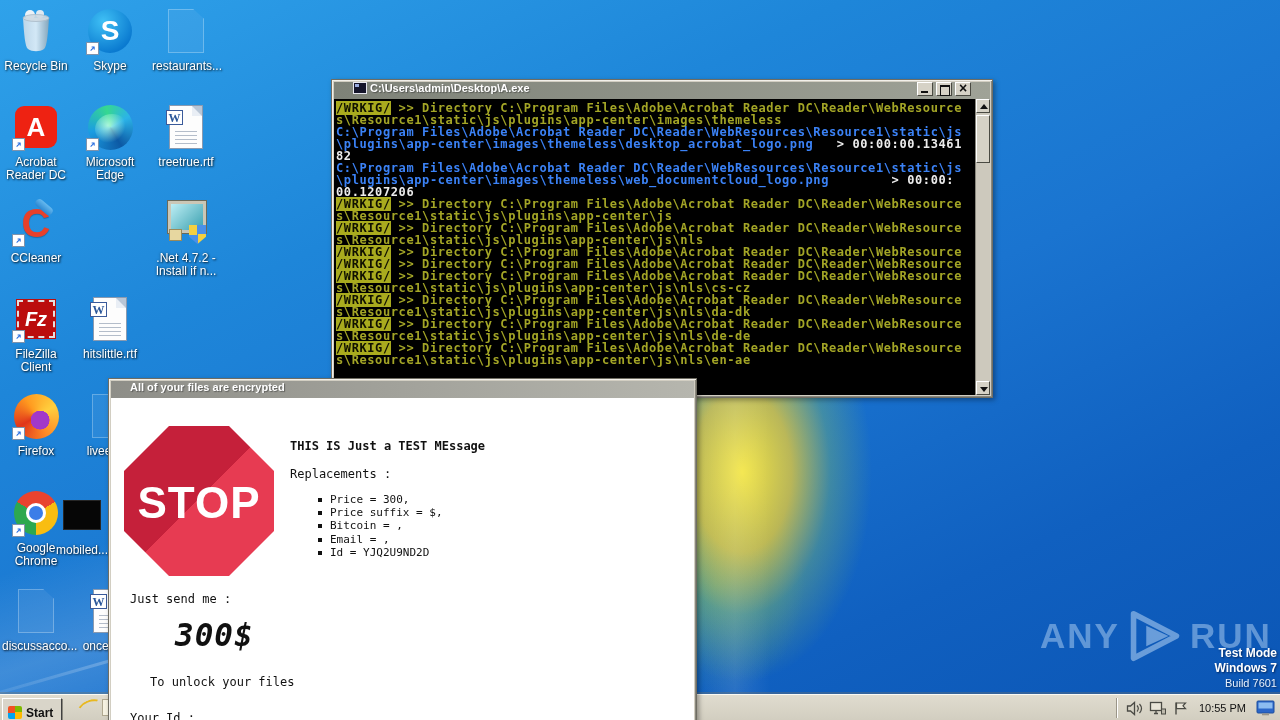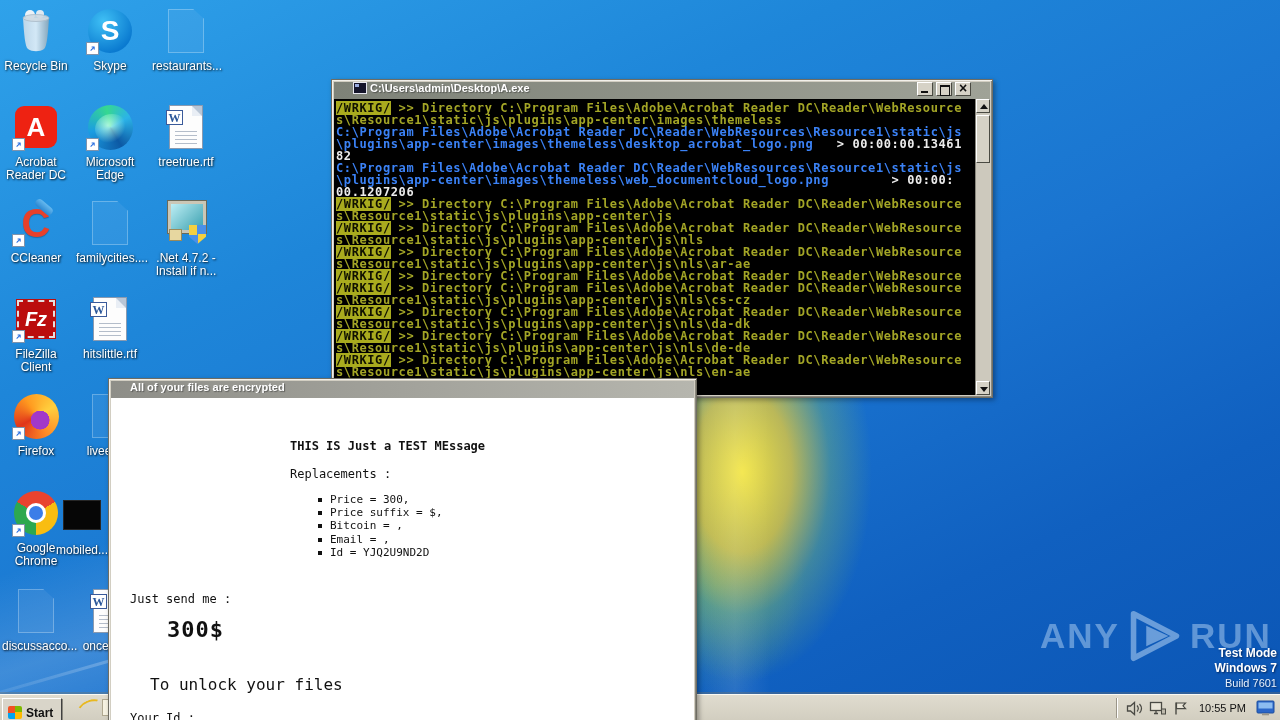--- a/index.html
+++ b/index.html
@@ -110,22 +110,22 @@
     background:linear-gradient(135deg,#c5203a 0 49%, #e73b52 49%);
     display:flex; align-items:center; justify-content:center;
     filter:drop-shadow(3px 5px 5px rgba(100,20,30,.35)); }
   .stop-text { color:#fff; font-family:"Liberation Sans",sans-serif; font-weight:bold; font-size:44px; letter-spacing:1px; margin-top:4px; }
   .dlg-heading { position:absolute; left:179px; top:41px; font-weight:bold; font-size:12px; }
   .dlg-repl { position:absolute; left:179px; top:69px; font-size:12px; }
   .dlg-bullets { position:absolute; left:207px; top:95px; list-style:none; font-size:11px; line-height:13.2px; }
   .dlg-bullets li { padding-left:12px; position:relative; }
   .dlg-bullets li::before { content:""; position:absolute; left:0; top:5px; width:4px; height:4px; background:#111; }
   .dlg-send { position:absolute; left:19px; top:194px; font-size:12px; }
-  .dlg-amount { position:absolute; left:56px; top:219px; font-size:22px; font-weight:bold; letter-spacing:1px; }
-  .dlg-unlock { position:absolute; left:39px; top:277px; font-size:16px; }
+  .dlg-amount { position:absolute; left:64px; top:219px; font-size:31px; font-weight:bold; letter-spacing:1px;font-style:italic; }
+  .dlg-unlock { position:absolute; left:39px; top:277px; font-size:12px; }
   .dlg-yourid { position:absolute; left:19px; top:313px; font-size:12px; }
 
   
   #taskbar { position:absolute; left:0; bottom:0; width:1280px; height:26px; z-index:30;
     background:linear-gradient(#e0dccf,#d2cec0); border-top:1px solid #fbfaf4; box-shadow:0 -2px 0 rgba(120,115,100,.35); }
   #start-button { position:absolute; left:2px; top:3px; height:29px; padding:0 8px 0 5px; display:flex; align-items:center; gap:4px;
     background:#d9d5c9; border:1px solid; border-color:#fff #404040 #404040 #fff; box-shadow:1px 1px 0 #8a887e; cursor:pointer; }
   .win-flag { width:14px; height:13px; border-radius:2px;
     background:conic-gradient(#7eb900 0 25%, #ffb900 0 50%, #00a3ee 0 75%, #f25022 0); }
   #start-label { font-weight:bold; font-size:12px; color:#111; }
@@ -224,26 +224,20 @@
         </div>
         <div class="di-label">treetrue.rtf</div>
       </div>
       <div class="di" style="left: 2px; top: 200px;">
         <div class="di-art">
           <span class="ic-ccl">C<u></u></span>
           <span class="sc-arrow"></span>
         </div>
         <div class="di-label">CCleaner</div>
       </div>
-      <div class="di" style="left: 76px; top: 200px;">
-        <div class="di-art">
-          <span class="ic-generic"></span>
-        </div>
-        <div class="di-label">familycities....</div>
-      </div>
       <div class="di" style="left: 152px; top: 200px;">
         <div class="di-art">
           <span class="ic-dotnet">
             <u></u>
           </span>
         </div>
         <div class="di-label">.Net 4.7.2 -
 Install if n...</div>
       </div>
       <div class="di" style="left: 2px; top: 296px;">
@@ -322,21 +316,20 @@
           <div class="cline"><span class="seg-t">\plugins\app-center\images\themeless\desktop_acrobat_logo.png</span><span class="seg-w">   &gt; 00:00:00.13461</span></div>
           <div class="cline"><span class="seg-w">82</span></div>
           <div class="cline"><span class="seg-t">C:\Program Files\Adobe\Acrobat Reader DC\Reader\WebResources\Resource1\static\js</span></div>
           <div class="cline"><span class="seg-t">\plugins\app-center\images\themeless\web_documentcloud_logo.png</span><span class="seg-w">        &gt; 00:00:</span></div>
           <div class="cline"><span class="seg-w">00.1207206</span></div>
           <div class="cline"><span class="seg-h">/WRKIG/</span><span class="seg-y"> &gt;&gt; Directory C:\Program Files\Adobe\Acrobat Reader DC\Reader\WebResource</span></div>
           <div class="cline"><span class="seg-y">s\Resource1\static\js\plugins\app-center\js</span></div>
           <div class="cline"><span class="seg-h">/WRKIG/</span><span class="seg-y"> &gt;&gt; Directory C:\Program Files\Adobe\Acrobat Reader DC\Reader\WebResource</span></div>
           <div class="cline"><span class="seg-y">s\Resource1\static\js\plugins\app-center\js\nls</span></div>
           <div class="cline"><span class="seg-h">/WRKIG/</span><span class="seg-y"> &gt;&gt; Directory C:\Program Files\Adobe\Acrobat Reader DC\Reader\WebResource</span></div>
-          <div class="cline"><span class="seg-y">s\Resource1\static\js\plugins\app-center\js\nls\ar-ae</span></div>
           <div class="cline"><span class="seg-h">/WRKIG/</span><span class="seg-y"> &gt;&gt; Directory C:\Program Files\Adobe\Acrobat Reader DC\Reader\WebResource</span></div>
           <div class="cline"><span class="seg-h">/WRKIG/</span><span class="seg-y"> &gt;&gt; Directory C:\Program Files\Adobe\Acrobat Reader DC\Reader\WebResource</span></div>
           <div class="cline"><span class="seg-y">s\Resource1\static\js\plugins\app-center\js\nls\cs-cz</span></div>
           <div class="cline"><span class="seg-h">/WRKIG/</span><span class="seg-y"> &gt;&gt; Directory C:\Program Files\Adobe\Acrobat Reader DC\Reader\WebResource</span></div>
           <div class="cline"><span class="seg-y">s\Resource1\static\js\plugins\app-center\js\nls\da-dk</span></div>
           <div class="cline"><span class="seg-h">/WRKIG/</span><span class="seg-y"> &gt;&gt; Directory C:\Program Files\Adobe\Acrobat Reader DC\Reader\WebResource</span></div>
           <div class="cline"><span class="seg-y">s\Resource1\static\js\plugins\app-center\js\nls\de-de</span></div>
           <div class="cline"><span class="seg-h">/WRKIG/</span><span class="seg-y"> &gt;&gt; Directory C:\Program Files\Adobe\Acrobat Reader DC\Reader\WebResource</span></div>
           <div class="cline"><span class="seg-y">s\Resource1\static\js\plugins\app-center\js\nls\en-ae</span></div>
         </div>
@@ -348,20 +341,23 @@
         <div class="sb-btn sb-down"></div>
       </div>
     </div>
   </div>
 
   <div class="win" id="ransom-dialog">
     <div class="titlebar tb-dialog">
       <span class="tb-title">All of your files are encrypted</span>
     </div>
     <div class="dlg-body">
+      <div class="stop-sign">
+        <span class="stop-text">STOP</span>
+      </div>
       <div class="dlg-heading">THIS IS Just a TEST MEssage</div>
       <div class="dlg-repl">Replacements :</div>
       <ul class="dlg-bullets">
         <li>Price = 300,</li>
         <li>Price suffix = $,</li>
         <li>Bitcoin = ,</li>
         <li>Email = ,</li>
         <li>Id = YJQ2U9ND2D</li>
       </ul>
       <div class="dlg-send">Just send me :</div>

